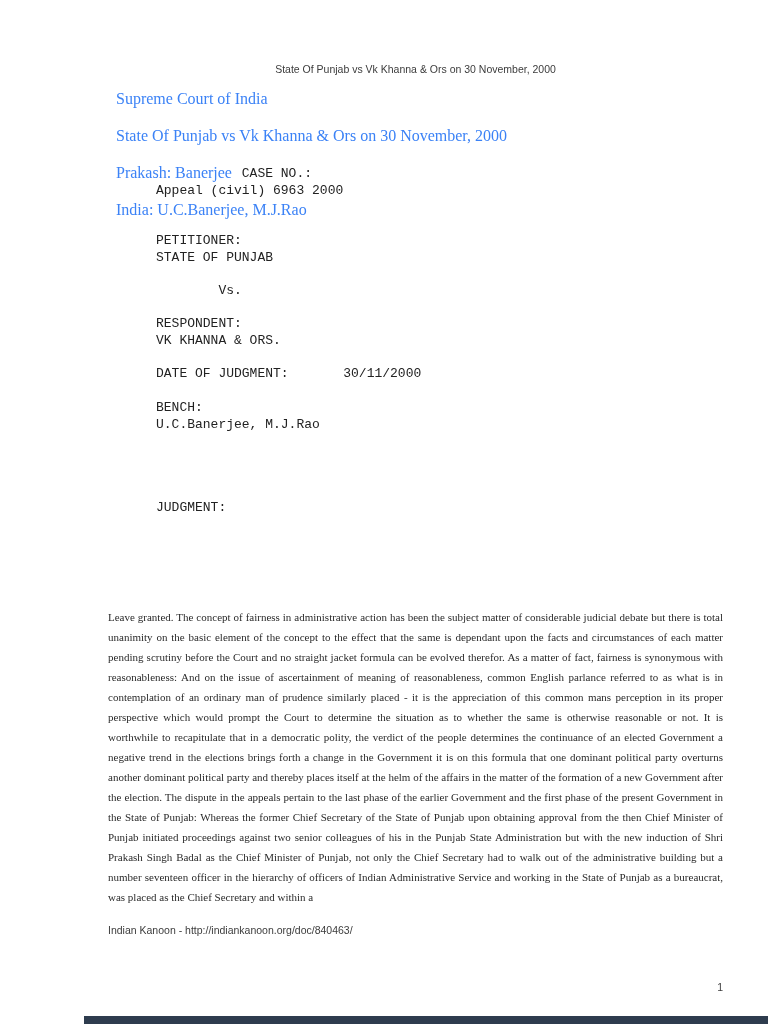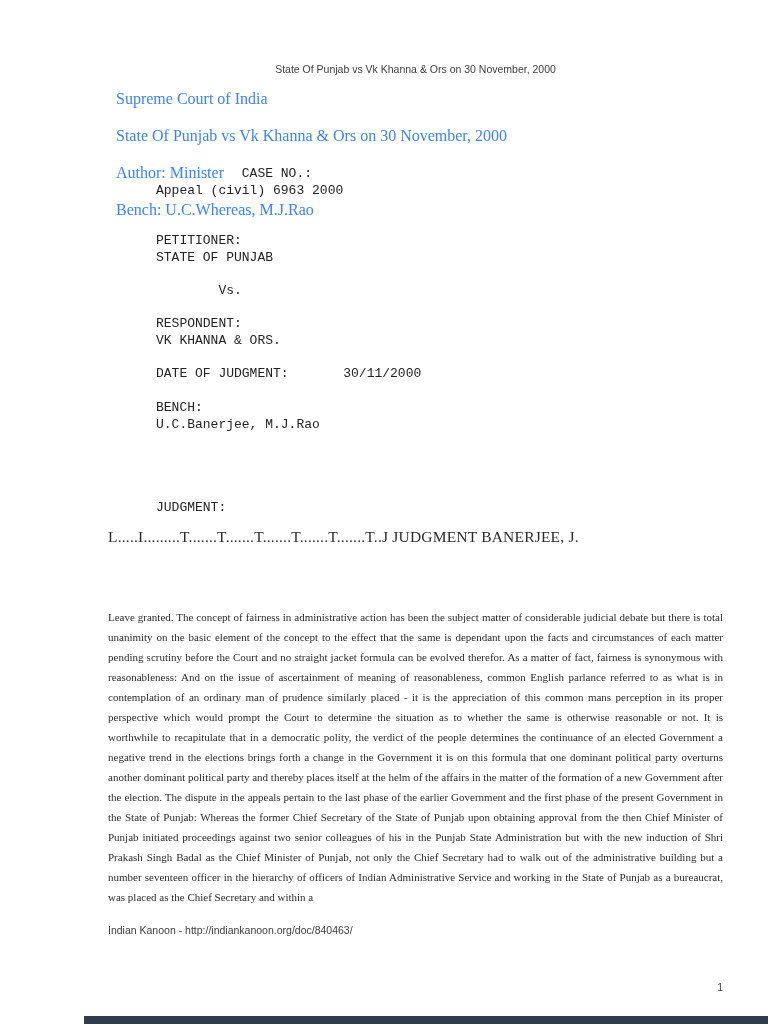--- a/index.html
+++ b/index.html
@@ -97,22 +97,22 @@
 </head>
 <body>
 
 <div class="page">
 
   <div class="running-header">State Of Punjab vs Vk Khanna &amp; Ors on 30 November, 2000</div>
 
   <div class="meta-block">
     <div>Supreme Court of India</div>
     <div>State Of Punjab vs Vk Khanna &amp; Ors on 30 November, 2000</div>
-    <div>Author: Minister</div>
-    <div>Bench: U.C.Whereas, M.J.Rao</div>
+    <div>Prakash: Banerjee</div>
+    <div>India: U.C.Banerjee, M.J.Rao</div>
   </div>
 
   <pre class="case-block">           CASE NO.:
 Appeal (civil) 6963 2000
 
 
 PETITIONER:
 STATE OF PUNJAB
 
         Vs.
@@ -123,21 +123,20 @@
 DATE OF JUDGMENT:       30/11/2000
 
 BENCH:
 U.C.Banerjee, M.J.Rao
 
 
 
 
 JUDGMENT:</pre>
 
-  <div class="judgment-separator">L.....I.........T.......T.......T.......T.......T.......T..J JUDGMENT BANERJEE, J.</div>
 
   <div class="judgment-paragraph">Leave granted. The concept of fairness in administrative action has been the subject matter of considerable judicial debate but there is total unanimity on the basic element of the concept to the effect that the same is dependant upon the facts and circumstances of each matter pending scrutiny before the Court and no straight jacket formula can be evolved therefor. As a matter of fact, fairness is synonymous with reasonableness: And on the issue of ascertainment of meaning of reasonableness, common English parlance referred to as what is in contemplation of an ordinary man of prudence similarly placed - it is the appreciation of this common mans perception in its proper perspective which would prompt the Court to determine the situation as to whether the same is otherwise reasonable or not. It is worthwhile to recapitulate that in a democratic polity, the verdict of the people determines the continuance of an elected Government a negative trend in the elections brings forth a change in the Government it is on this formula that one dominant political party overturns another dominant political party and thereby places itself at the helm of the affairs in the matter of the formation of a new Government after the election. The dispute in the appeals pertain to the last phase of the earlier Government and the first phase of the present Government in the State of Punjab: Whereas the former Chief Secretary of the State of Punjab upon obtaining approval from the then Chief Minister of Punjab initiated proceedings against two senior colleagues of his in the Punjab State Administration but with the new induction of Shri Prakash Singh Badal as the Chief Minister of Punjab, not only the Chief Secretary had to walk out of the administrative building but a number seventeen officer in the hierarchy of officers of Indian Administrative Service and working in the State of Punjab as a bureaucrat, was placed as the Chief Secretary and within a</div>
 
   <div class="footer-source">Indian Kanoon - http://indiankanoon.org/doc/840463/</div>
 
   <div class="footer-page-number">1</div>
 
   <div class="viewer-bottom-bar" style="background: rgb(46, 60, 78);"></div>
 
 </div>

